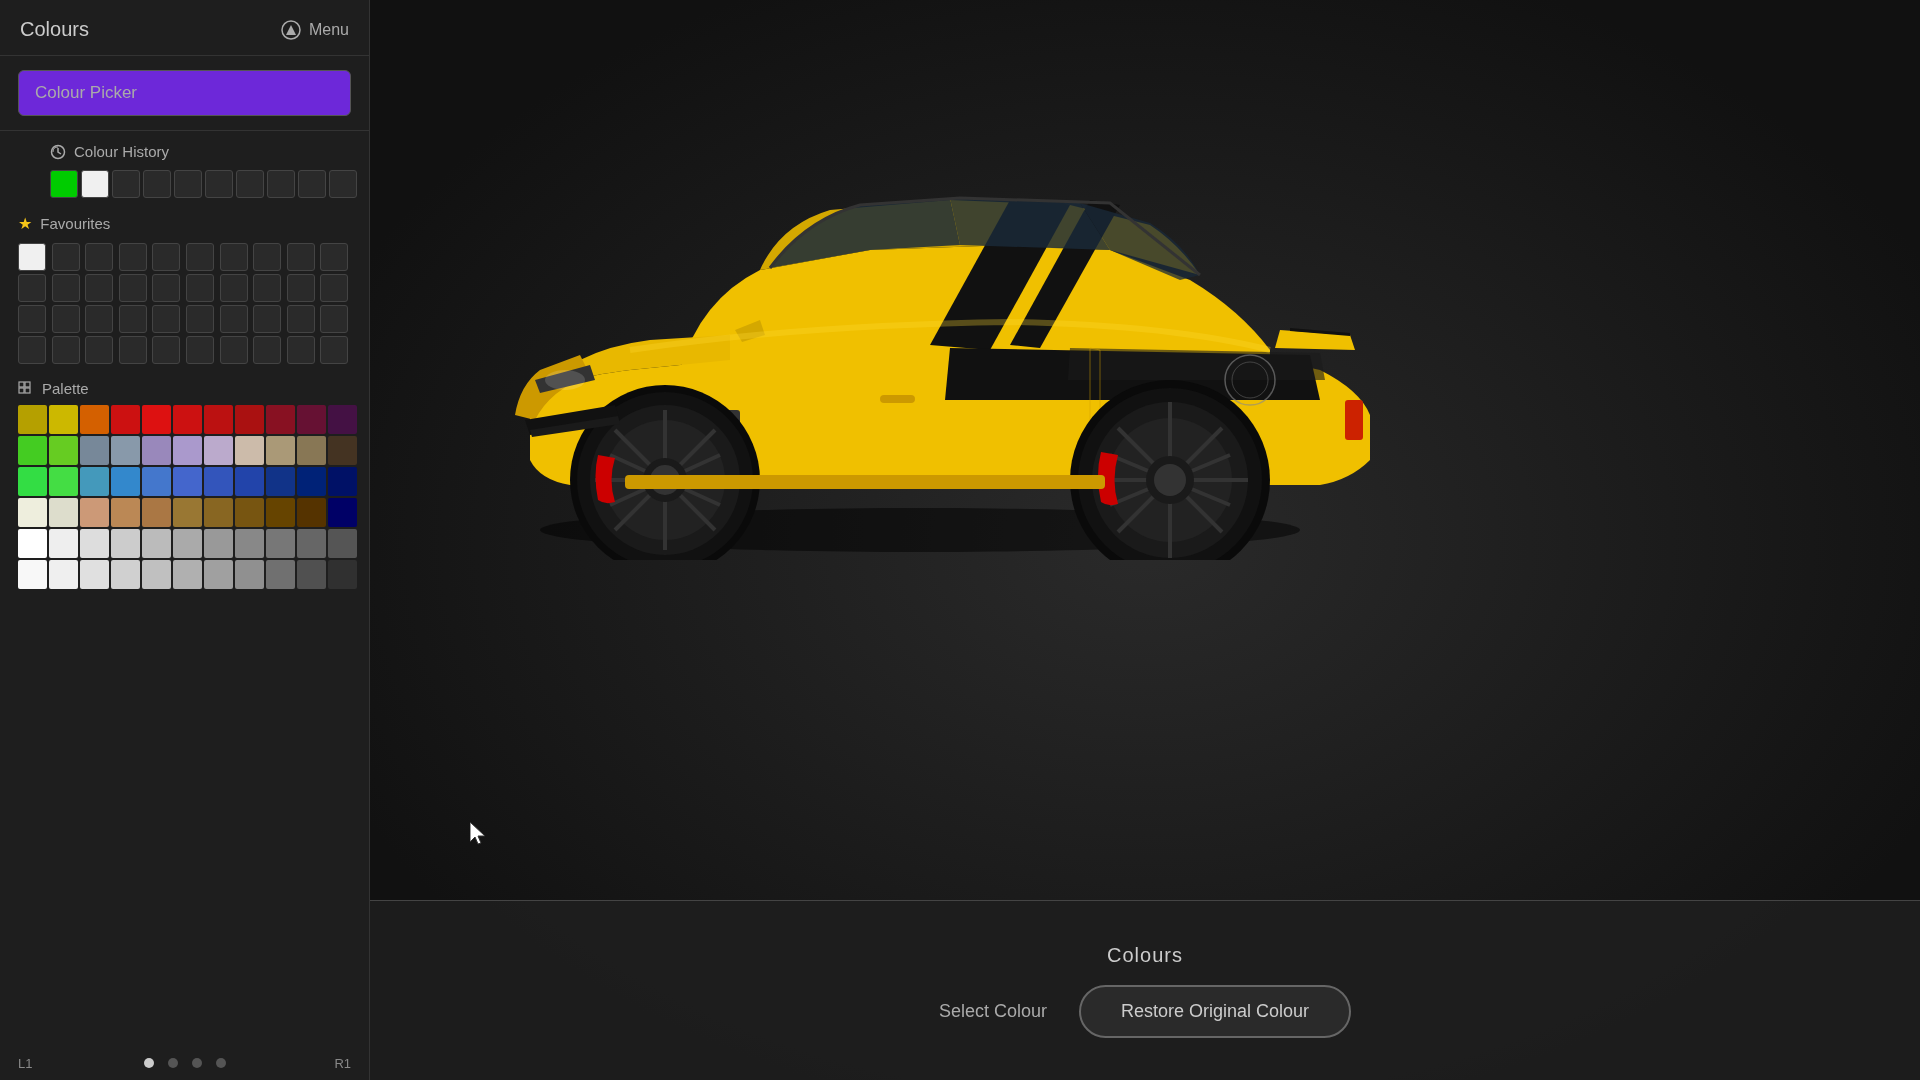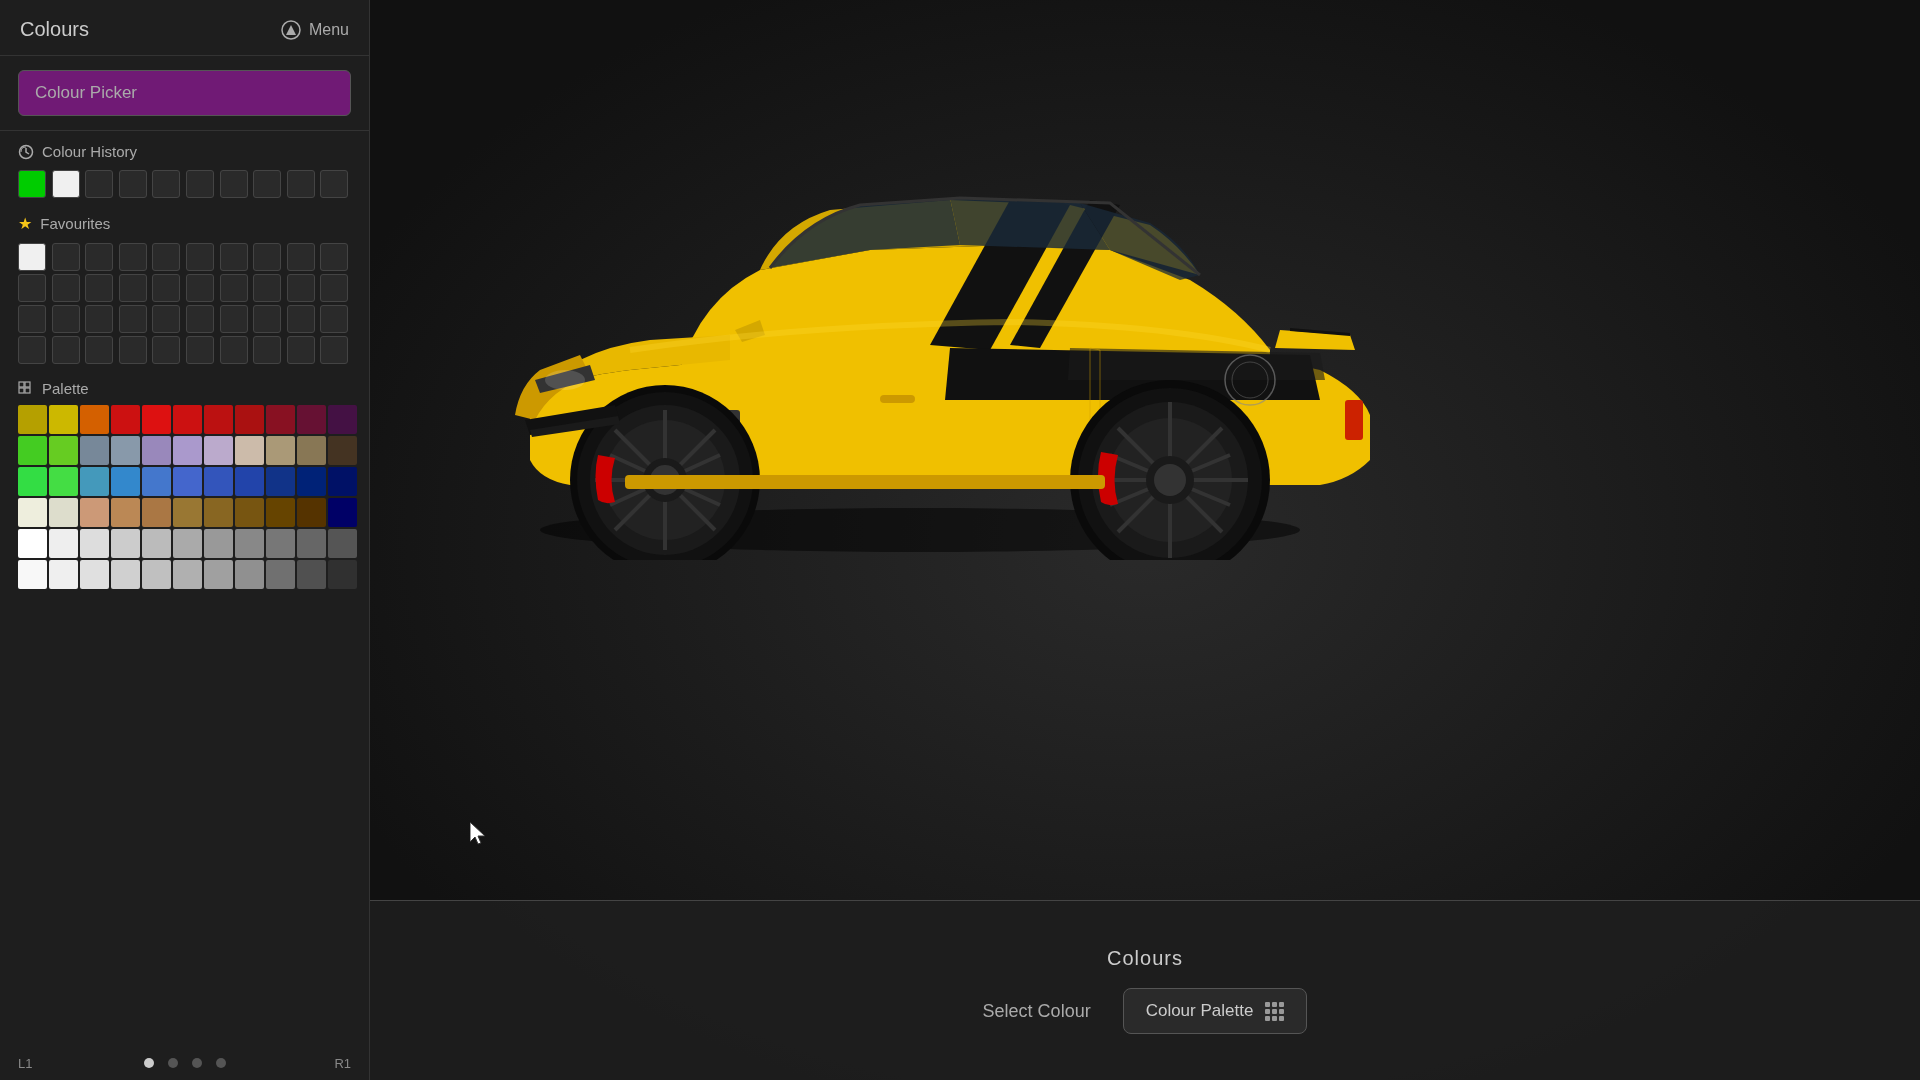--- a/index.html
+++ b/index.html
@@ -148,40 +148,41 @@
       width: 20px;
       height: 20px;
     }
 
     .colour-picker-section {
       padding: 14px 18px;
       border-bottom: 1px solid #333;
     }
 
     .colour-picker-field {
-      background: #701a75;
+      background: #6d28d9;
       border: 1px solid #555;
       border-radius: 6px;
       padding: 12px 16px;
       color: #aaaaaa;
       font-size: 17px;
       width: 100%;
     }
 
     .section-label {
       display: flex;
       align-items: center;
       gap: 8px;
       color: #aaaaaa;
       font-size: 15px;
       margin-bottom: 10px;
     }
 
     .colour-history-section {
       padding: 12px 18px 8px 18px;
+      margin-left: 32px;
     }
 
     .colour-grid {
       display: grid;
       grid-template-columns: repeat(10, 1fr);
       gap: 3px;
     }
 
     .colour-cell {
       width: 28px;
@@ -562,28 +563,15 @@
     <svg width="20" height="24" viewBox="0 0 20 24">
       <polygon points="0,0 0,20 5,15 8,22 11,21 8,14 15,14" fill="white" stroke="#333" stroke-width="1"></polygon>
     </svg>
   </div>
 </div>
 
 <div class="bottom-bar">
   <span class="colours-label">Colours</span>
   <div class="bottom-controls">
     <span class="select-colour-label">Select Colour</span>
-    <button class="colour-palette-btn">
-      <span>Colour Palette</span>
-      <div class="grid-icon">
-        <span></span>
-          <span></span>
-          <span></span>
-        <span></span>
-          <span></span>
-          <span></span>
-        <span></span>
-          <span></span>
-          <span></span>
-      </div>
-    </button>
+    <button class="restore-btn">Restore Original Colour</button>
   </div>
 </div>
 
 </body></html>

